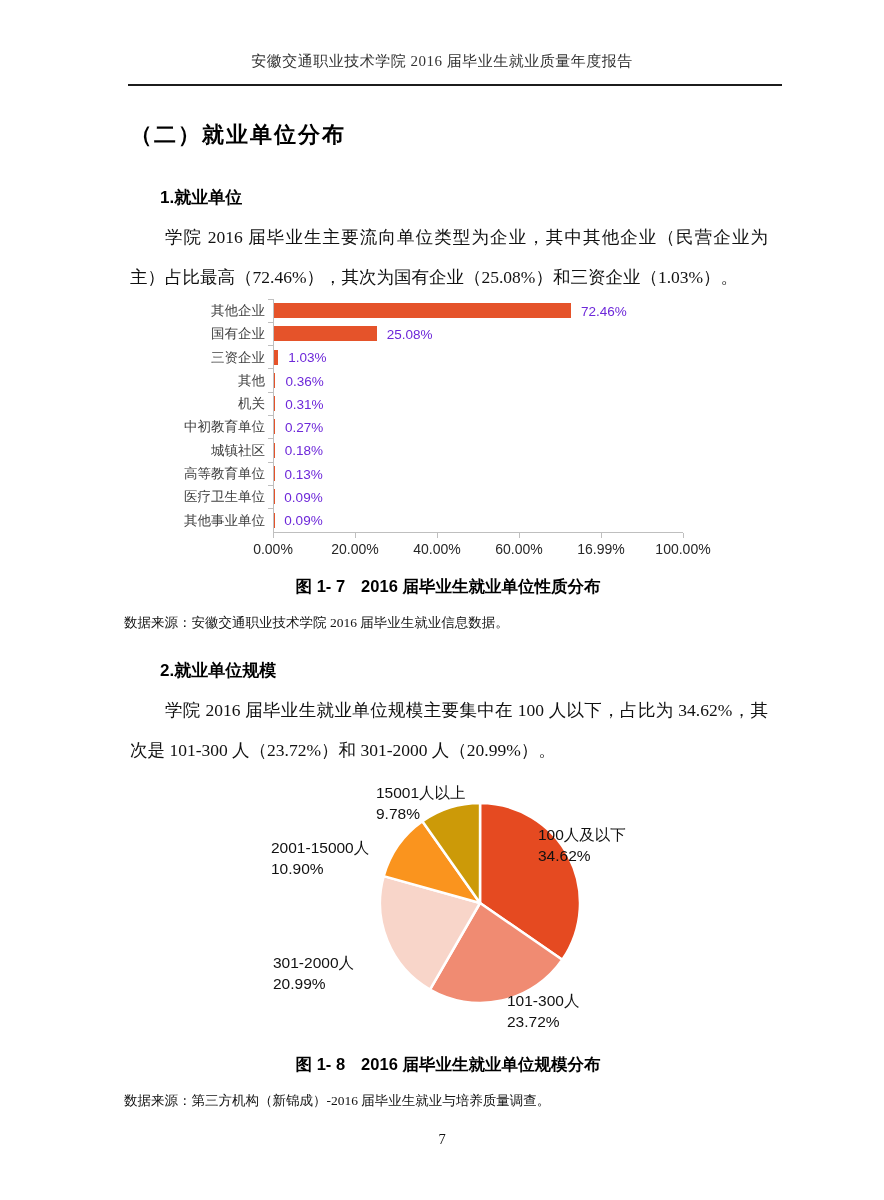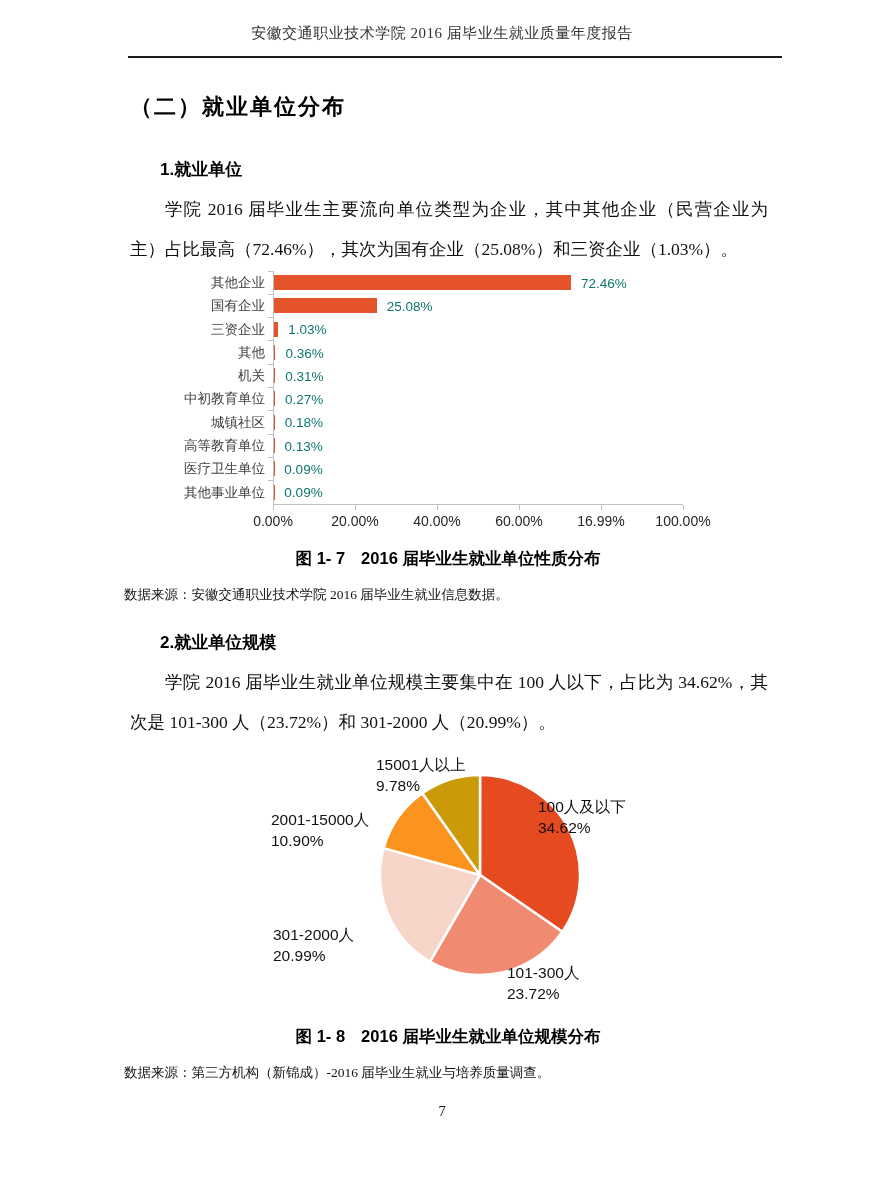--- a/index.html
+++ b/index.html
@@ -3,21 +3,21 @@
 <meta charset="utf-8">
 <style>
   html,body{margin:0;padding:0;}
   body{
     width:884px;height:1200px;background:#ffffff;position:relative;
     font-family:"Liberation Serif","DejaVu Serif",serif;color:#1a1a1a;
     overflow:hidden;
   }
   
   .header-title{
-    padding-top:24px;text-align:center;font-size:15px;color:#333;
+    padding-top:52px;text-align:center;font-size:15px;color:#333;
     letter-spacing:0.5px;
   }
   .header-rule{
     margin:13px 0 0 128px;width:654px;height:0;
     border-top:2px solid #1c1c1c;
   }
   
   .section-heading{
     margin:34px 0 0 130px;
     font-family:"Liberation Sans","DejaVu Sans",sans-serif;
@@ -50,21 +50,21 @@
   }
   .bc-track::before{
     content:"";position:absolute;left:-6px;top:-0.5px;width:5px;height:1px;
     background:#BFBFBF;
   }
   .bc-bar{
     position:absolute;left:0;top:4px;height:15px;min-width:1px;
   }
   .bc-val{
     position:absolute;top:50%;transform:translateY(-50%);
-    font-size:13.5px;font-weight:500;color:#0f766e;white-space:nowrap;
+    font-size:13.5px;font-weight:500;color:#6d28d9;white-space:nowrap;
   }
   .bc-xaxis{
     position:relative;margin-left:143px;width:410px;height:30px;
     border-top:1px solid #BFBFBF;
   }
   .bc-tick{position:absolute;top:0;width:1px;height:5px;background:#BFBFBF;}
   .bc-ticklabel{
     position:absolute;top:8px;width:70px;text-align:center;
     font-size:14px;font-weight:500;color:#262626;
   }

